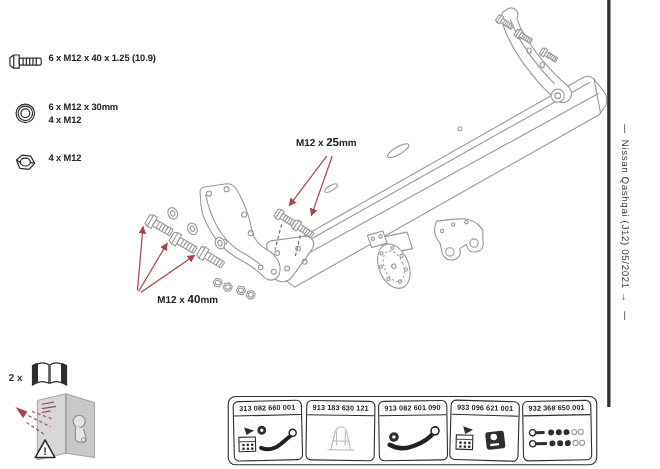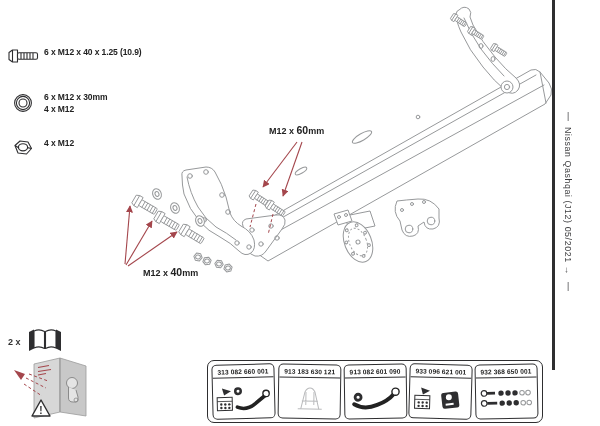--- a/index.html
+++ b/index.html
@@ -241,21 +241,21 @@
         <line class="dk" x1="3" y1="7.5" x2="7" y2="10"></line>
         <line class="dk" x1="19.5" y1="10.5" x2="15.4" y2="9.6"></line>
       </svg>
     </span>
     <div class="legend-text">
       <div>4 x M12</div>
     </div>
   </div>
 
   <div class="size-label" id="label-m12x35">
-    <span>M12 x </span><span class="sz">60</span><span>mm</span>
+    <span>M12 x </span><span class="sz">25</span><span>mm</span>
   </div>
   <div class="size-label" id="label-m12x40">
     <span>M12 x </span><span class="sz">40</span><span>mm</span>
   </div>
 
   <div id="side-divider"></div>
   <div id="side-label-col">
     <span class="side-bar">|</span>
     <span id="side-label-text">Nissan Qashqai (J12) 05/2021 →</span>
     <span class="side-bar">|</span>

